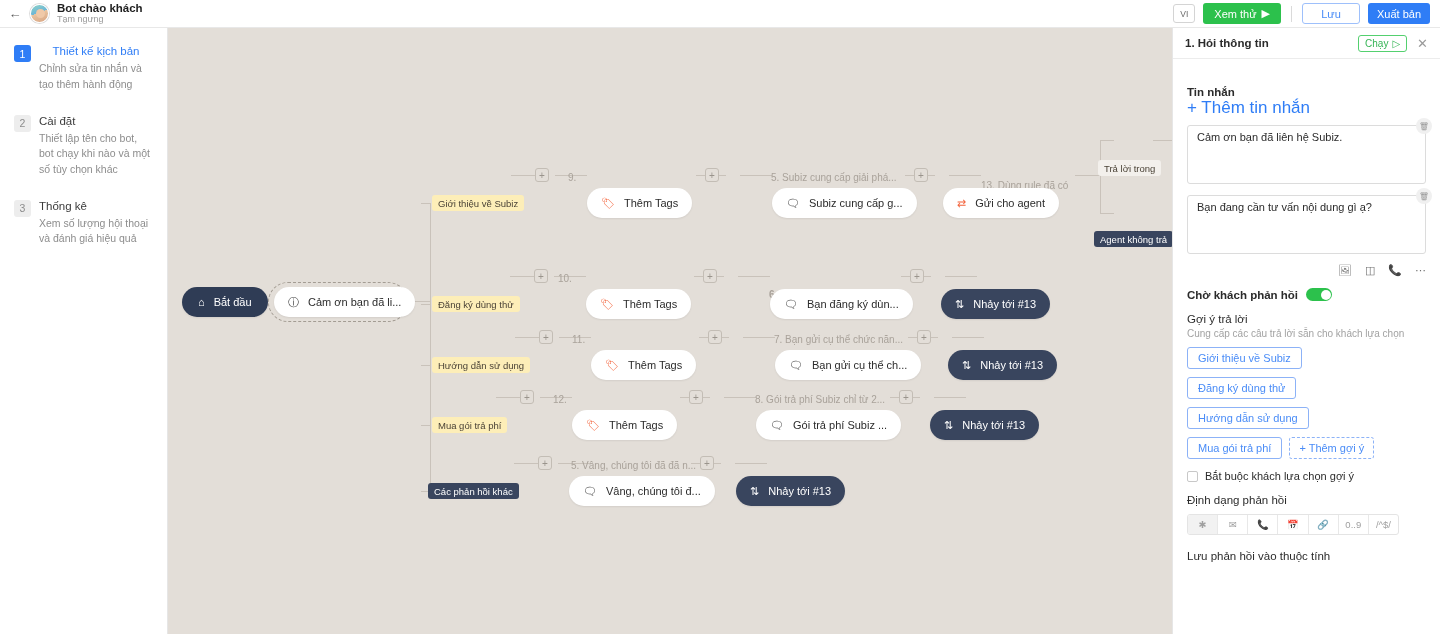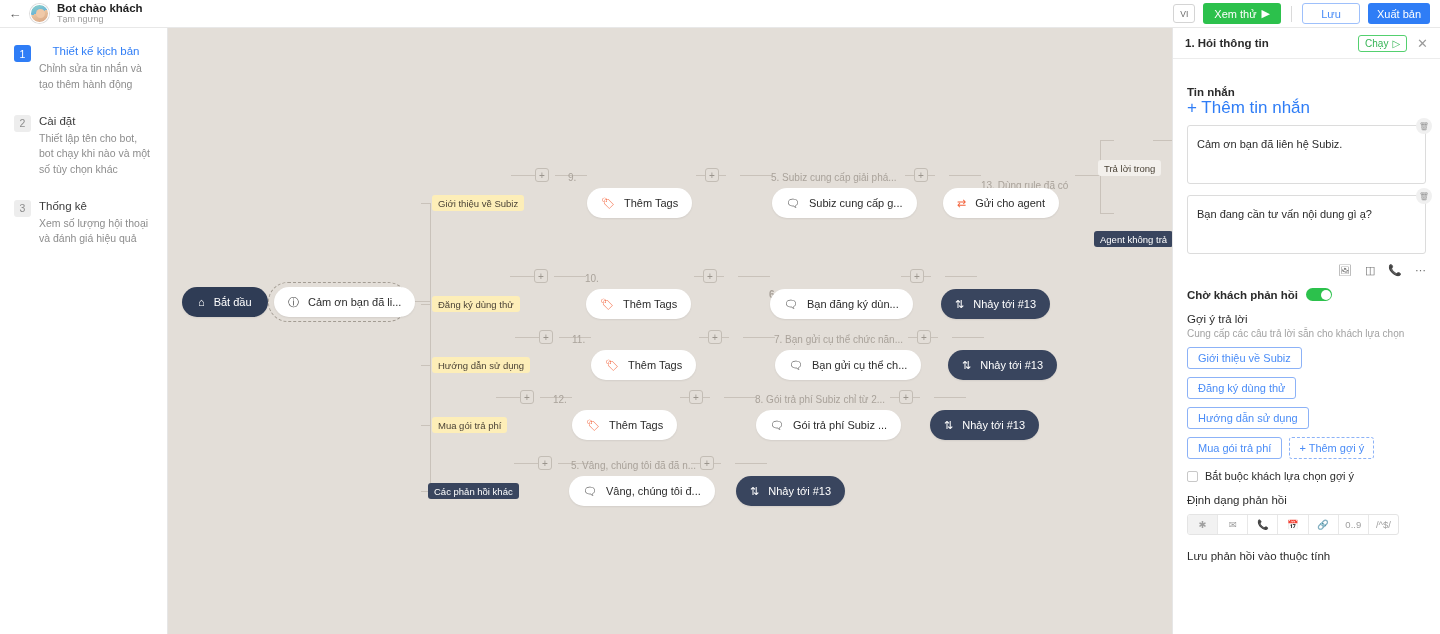--- a/index.html
+++ b/index.html
@@ -144,21 +144,21 @@
   .text-input {
     width: 100%; height: 25px; border: 1px solid #dcdcdc; border-radius: 3px;
     margin-top: 7px; font-size: 11px; padding: 0 8px;
     font-family: "Liberation Sans", sans-serif; color: #2b2b2b; outline: none;
   }
   .row-between { display: flex; align-items: flex-start; justify-content: space-between; flex-direction: column; }
   .link-blue { color: #2f7df6; font-size: 17px; cursor: pointer; }
   .msg-box { position: relative; margin-top: 7px; }
   .msg-area {
     width: 100%; height: 59px; border: 1px solid #dcdcdc; border-radius: 3px;
-    font-size: 11px; padding: 11px 9px; resize: none; outline: none;
+    font-size: 11px; padding: 4px 9px; resize: none; outline: none;
     font-family: "Liberation Sans", sans-serif; color: #2b2b2b; line-height: 1.35;
   }
   .trash-btn {
     position: absolute; right: -6px; top: -7px; width: 16px; height: 16px;
     border-radius: 50%; background: #f0f0f0; color: #9a9a9a; font-size: 8px;
     display: flex; align-items: center; justify-content: center; cursor: pointer;
   }
   .msg-tools {
     display: flex; justify-content: flex-end; gap: 13px; margin-top: 6px;
     color: #6f6f6f; font-size: 11px;
@@ -333,21 +333,21 @@
     <span class="nicon" style="color:#2b2b2b;">🗨</span>
     <span>Subiz cung cấp g...</span>
   </div>
   <div class="plus" style="left:746px;top:140px;">+</div>
   <div class="nlabel" style="left:813px;top:152px;">13. Dùng rule đã có</div>
   <div class="node" style="left:775px;top:160px;">
     <span class="nicon" style="color:#f3663f;">⇄</span>
     <span>Gửi cho agent</span>
   </div>
 
-  <div class="nlabel" style="left:417px;top:245px;">10.</div>
+  <div class="nlabel" style="left:390px;top:245px;">10.</div>
   <div class="plus" style="left:366px;top:241px;">+</div>
   <div class="node" style="left:418px;top:261px;">
     <span class="nicon" style="color:#f3663f;">🏷</span>
     <span>Thêm Tags</span>
   </div>
   <div class="plus" style="left:535px;top:241px;">+</div>
   <div class="nlabel" style="left:601px;top:261px;font-weight:bold;">6. Bạn đăng ký dùng thử S...</div>
   <div class="node" style="left:602px;top:261px;">
     <span class="nicon" style="color:#2b2b2b;">🗨</span>
     <span>Bạn đăng ký dùn...</span>

